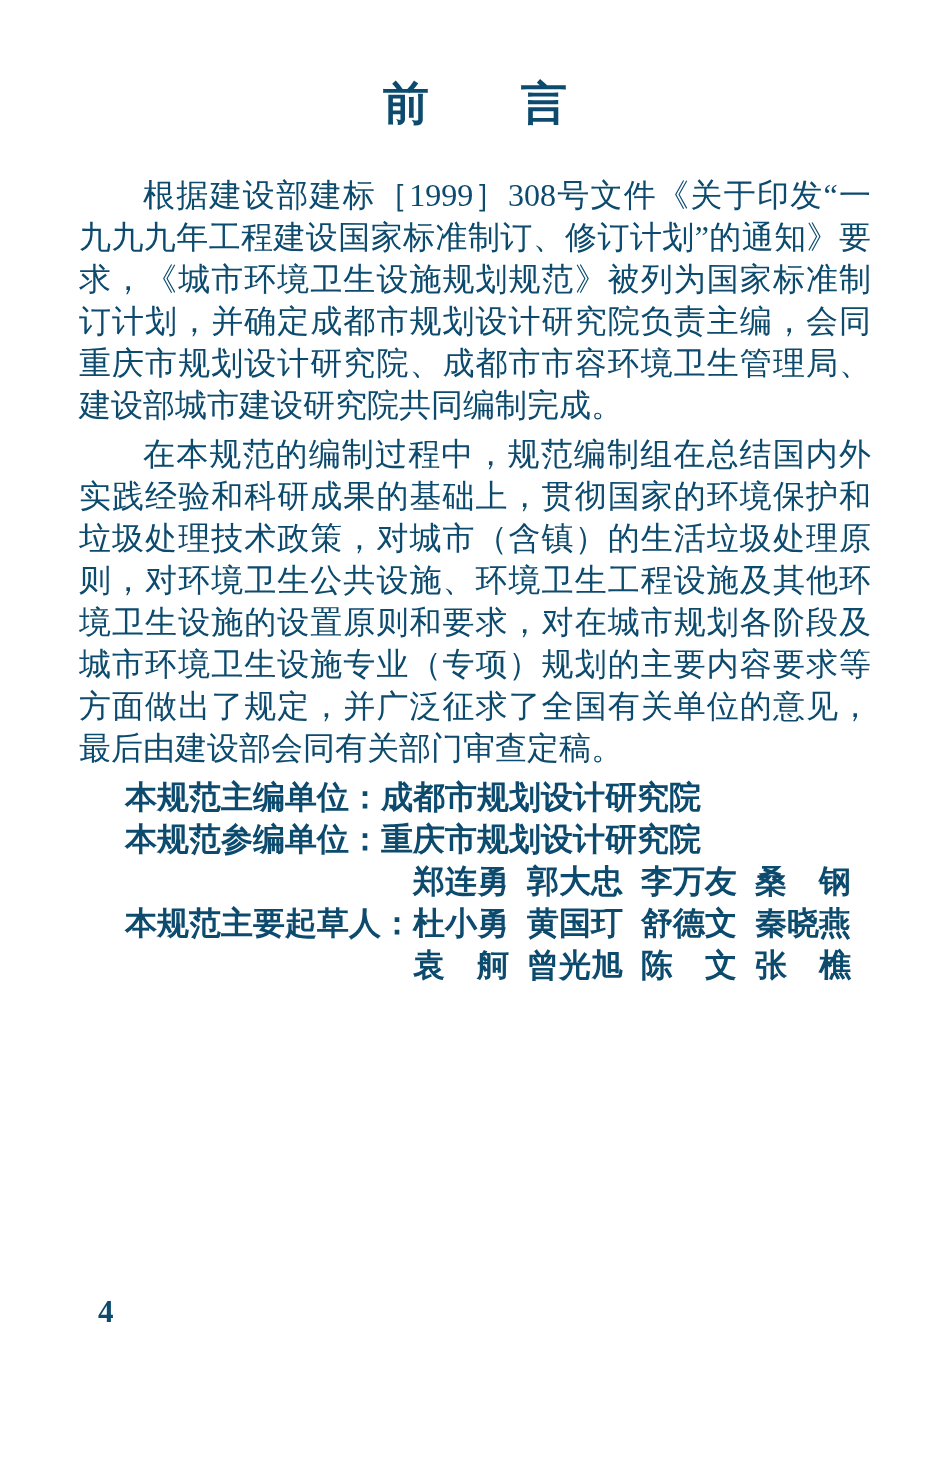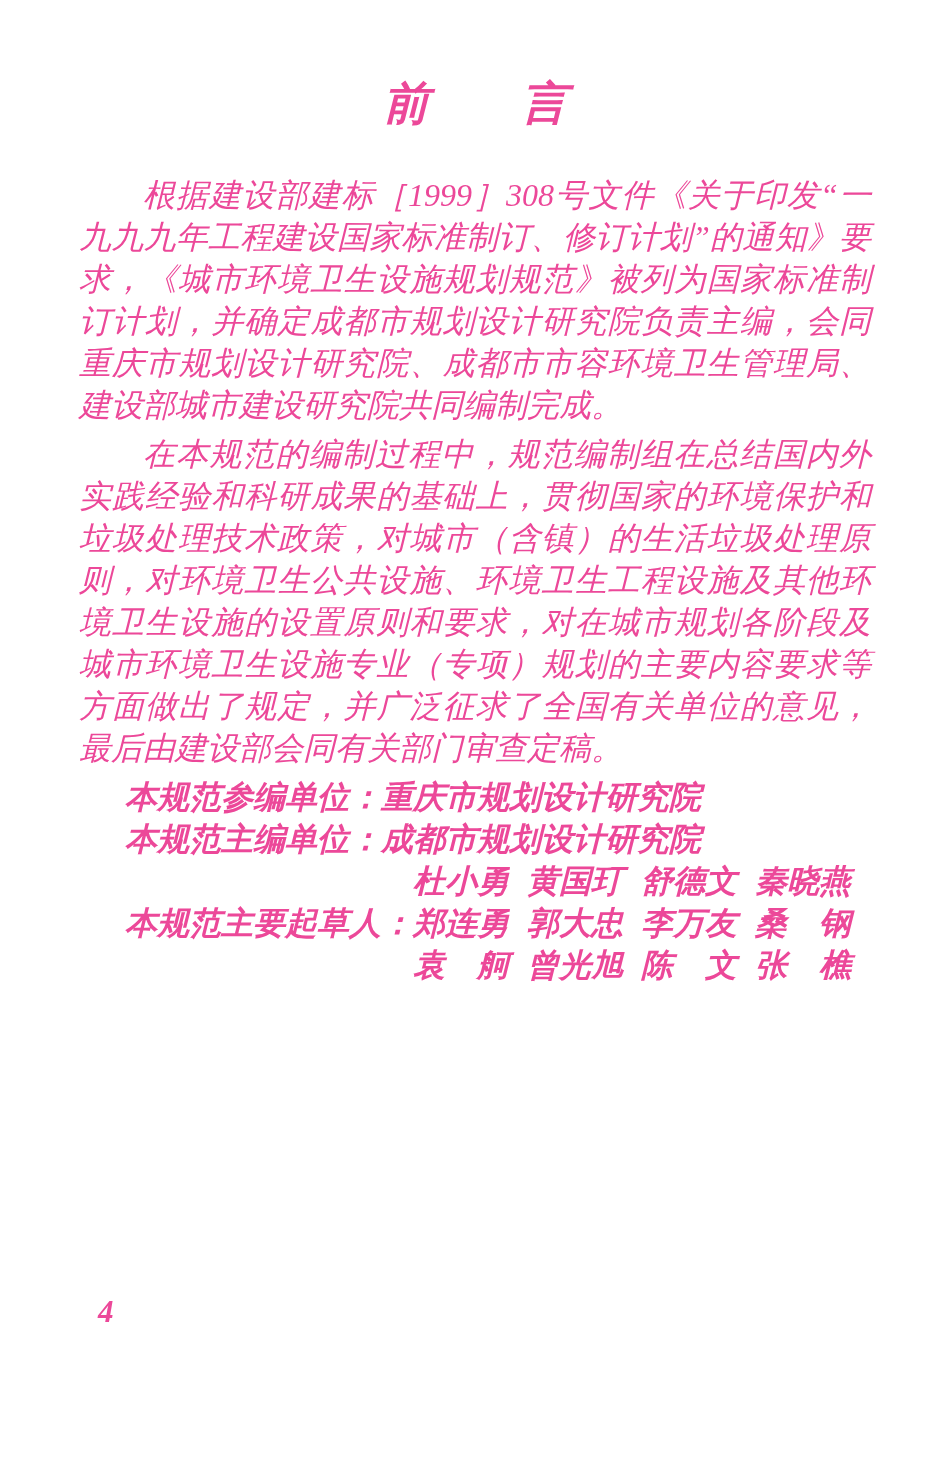--- a/index.html
+++ b/index.html
@@ -6,24 +6,23 @@
     margin: 0;
     padding: 0;
     background: #e8e8e8;
   }
   .page {
     position: relative;
     width: 950px;
     height: 1481px;
     margin: 0 auto;
     background: #ffffff;
-    color: #ec4899;
+    color: #0c4a6e;
     font-family: "Liberation Serif", "DejaVu Serif", serif;
     overflow: hidden;
-    font-style: italic;
   }
   .title {
     margin: 0;
     padding-top: 76px;
     height: 56px;
     line-height: 56px;
     text-align: center;
     font-size: 46px;
     font-weight: bold;
     letter-spacing: 0;
@@ -90,45 +89,45 @@
 <div class="page">
 
   <h1 class="title">前　　言</h1>
 
   <div class="content">
 
     <p class="para">根据建设部建标［1999］308号文件《关于印发“一九九九年工程建设国家标准制订、修订计划”的通知》要求，《城市环境卫生设施规划规范》被列为国家标准制订计划，并确定成都市规划设计研究院负责主编，会同重庆市规划设计研究院、成都市市容环境卫生管理局、建设部城市建设研究院共同编制完成。</p>
     <p class="para">在本规范的编制过程中，规范编制组在总结国内外实践经验和科研成果的基础上，贯彻国家的环境保护和垃圾处理技术政策，对城市（含镇）的生活垃圾处理原则，对环境卫生公共设施、环境卫生工程设施及其他环境卫生设施的设置原则和要求，对在城市规划各阶段及城市环境卫生设施专业（专项）规划的主要内容要求等方面做出了规定，并广泛征求了全国有关单位的意见，最后由建设部会同有关部门审查定稿。</p>
 
     <div class="credit-row">
-      <span class="credit-label">本规范参编单位：</span>
-      <span class="credit-value">重庆市规划设计研究院</span>
+      <span class="credit-label">本规范主编单位：</span>
+      <span class="credit-value">成都市规划设计研究院</span>
     </div>
 
     <div class="credit-row">
-      <span class="credit-label">本规范主编单位：</span>
-      <span class="credit-value">成都市规划设计研究院</span>
+      <span class="credit-label">本规范参编单位：</span>
+      <span class="credit-value">重庆市规划设计研究院</span>
     </div>
 
 
 
     <div class="drafters">
       <span class="drafters-label">本规范主要起草人：</span>
       <div class="names">
         <div class="name-row">
+          <span class="name-cell">郑连勇</span>
+          <span class="name-cell">郭大忠</span>
+          <span class="name-cell">李万友</span>
+          <span class="name-cell">桑　钢</span>
+        </div>
+        <div class="name-row">
           <span class="name-cell">杜小勇</span>
           <span class="name-cell">黄国玎</span>
           <span class="name-cell">舒德文</span>
           <span class="name-cell">秦晓燕</span>
-        </div>
-        <div class="name-row">
-          <span class="name-cell">郑连勇</span>
-          <span class="name-cell">郭大忠</span>
-          <span class="name-cell">李万友</span>
-          <span class="name-cell">桑　钢</span>
         </div>
         <div class="name-row">
           <span class="name-cell">袁　舸</span>
           <span class="name-cell">曾光旭</span>
           <span class="name-cell">陈　文</span>
           <span class="name-cell">张　樵</span>
         </div>
       </div>
     </div>
 

